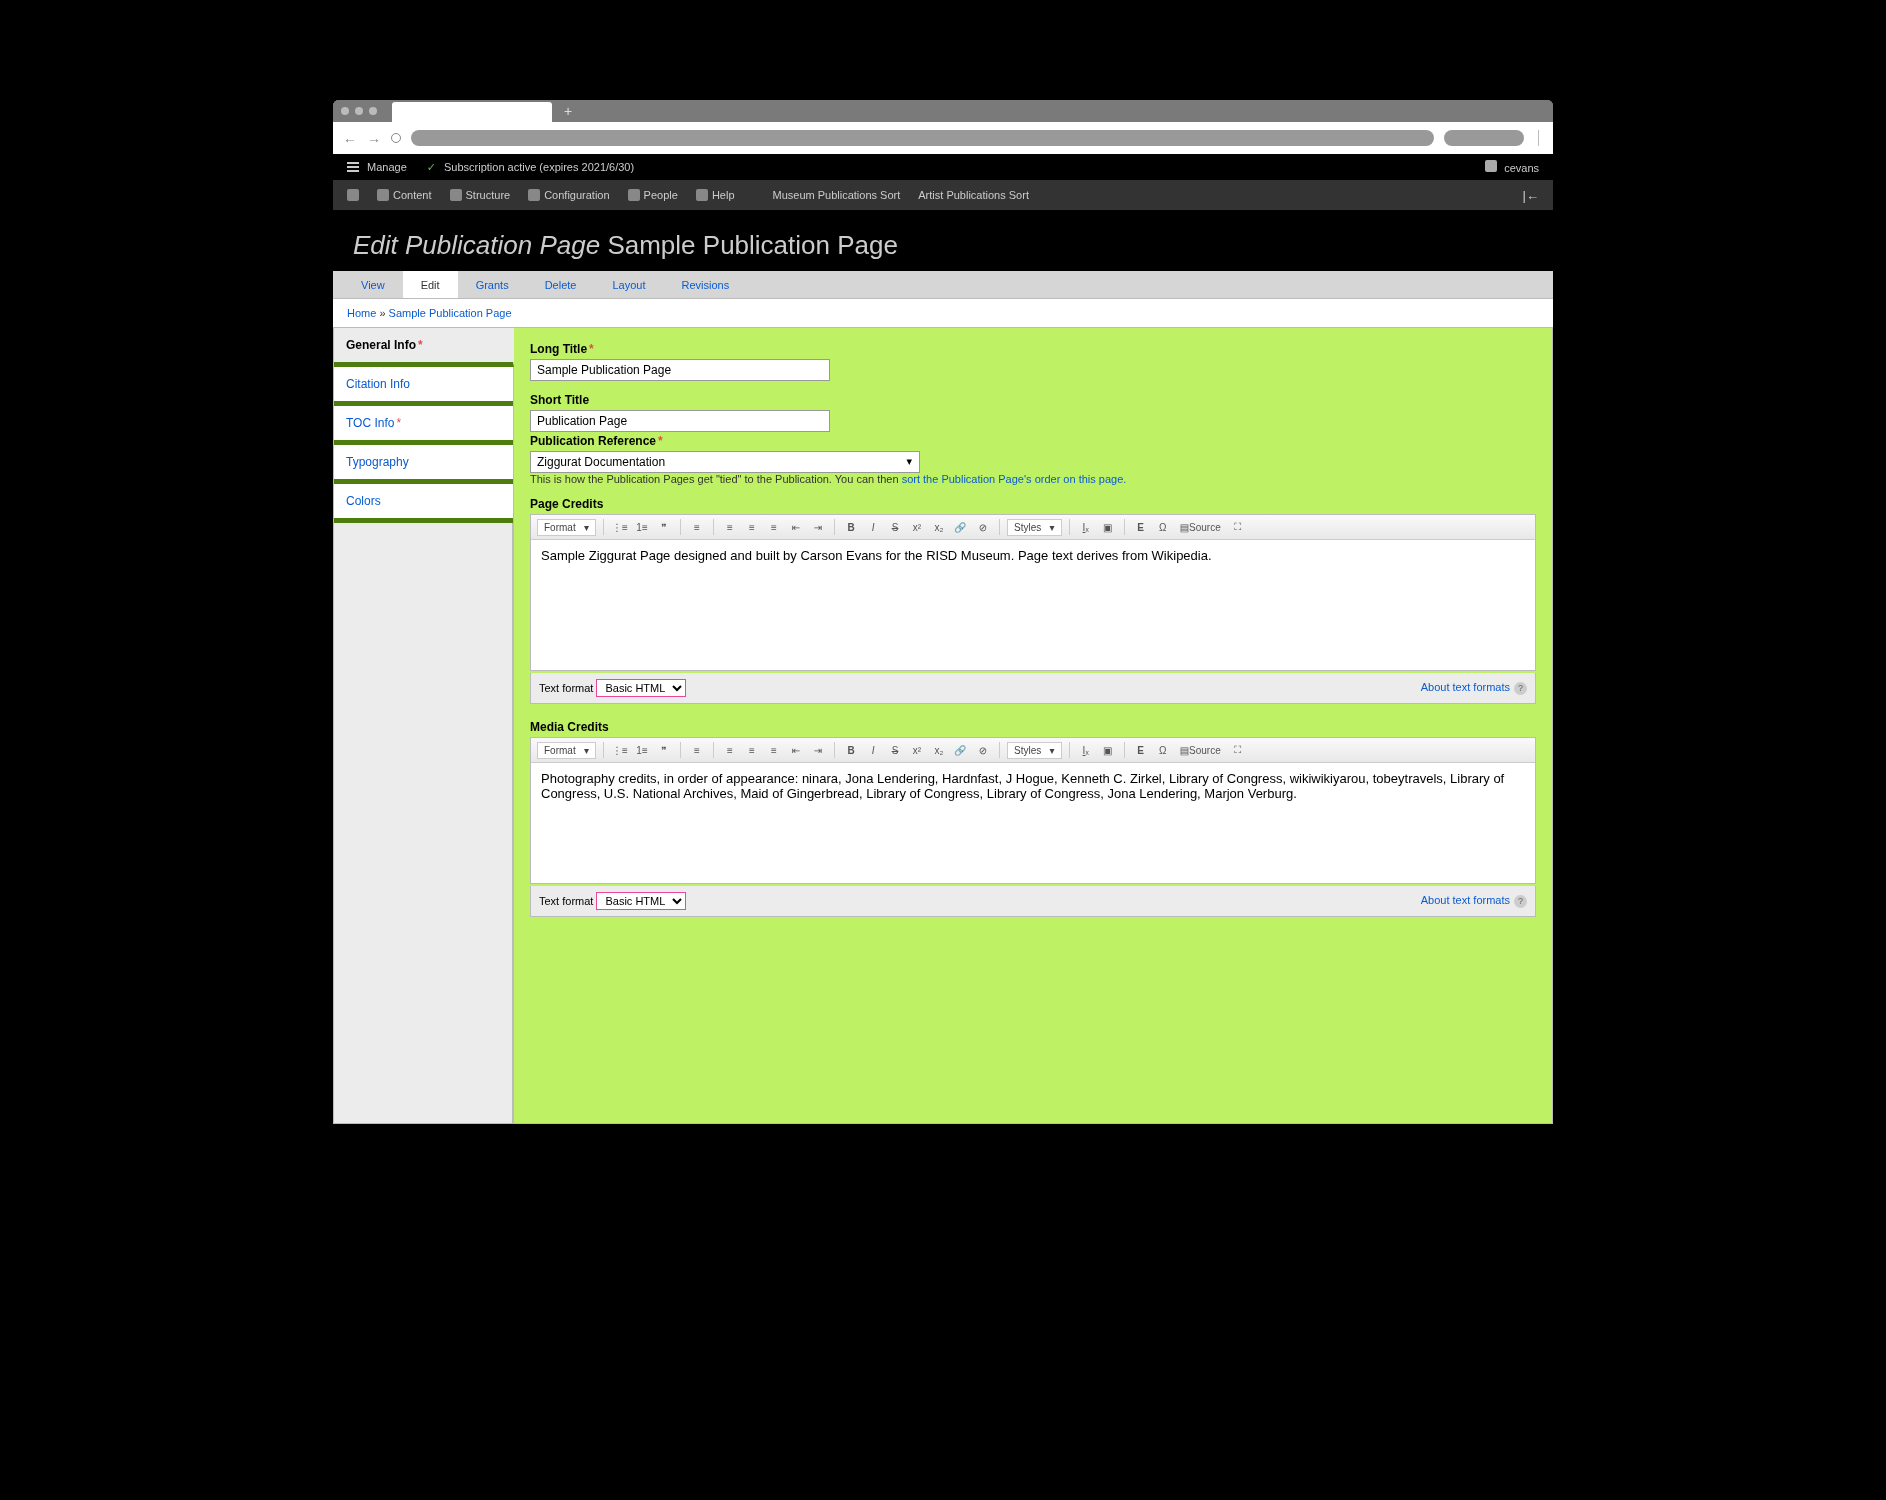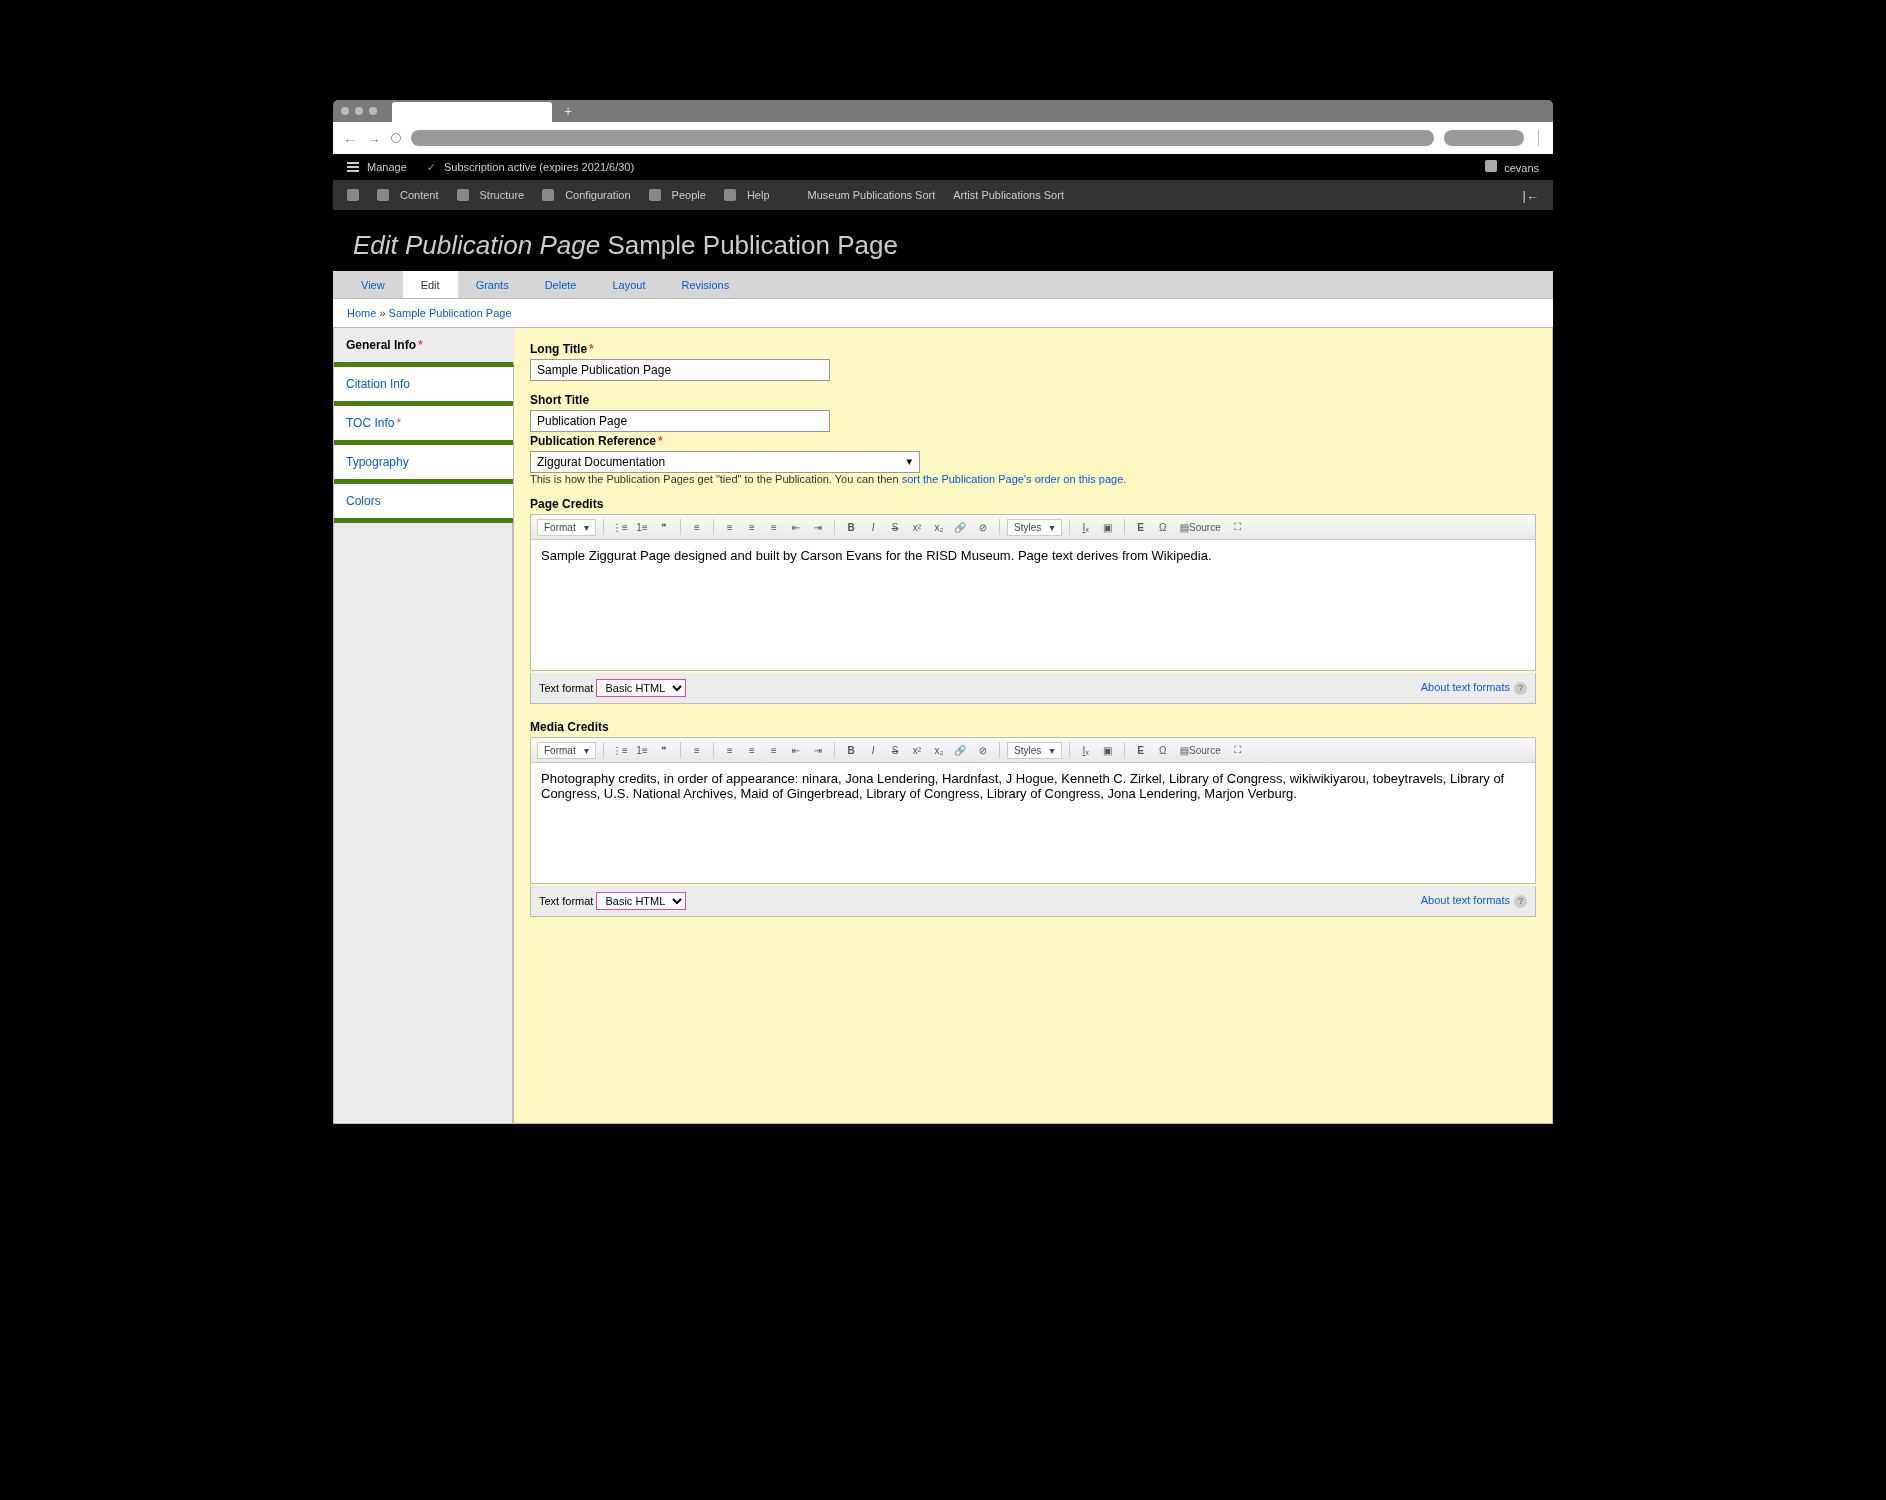--- a/index.html
+++ b/index.html
@@ -37,21 +37,21 @@
 
 .admin-bar1 { background: #000; color: #ccc; height: 26px; display: flex; align-items: center; padding: 5px 14px; font-size: 11px; justify-content: space-between; }
 .admin-bar1 .left { display: flex; align-items: center; gap: 8px; }
 .hamburger { display: inline-flex; flex-direction: column; gap: 2px; }
 .hamburger span { width: 12px; height: 2px; background: #ccc; }
 .check { color: #5cb85c; margin-left: 12px; }
 .usericon { width: 12px; height: 12px; background: #aaa; border-radius: 2px; display: inline-block; margin-right: 4px; }
 
 .admin-bar2 { background: #333; color: #ccc; height: 30px; display: flex; align-items: center; padding: 0 14px; font-size: 11px; justify-content: space-between; }
 .admin-bar2 .left { display: flex; align-items: center; gap: 18px; }
-.admin-item { display: flex; align-items: center; gap: 11px; cursor: pointer; }
+.admin-item { display: flex; align-items: center; gap: 4px; cursor: pointer; }
 .admin-icon { width: 12px; height: 12px; background: #888; display: inline-block; border-radius: 2px; }
 
 
 .page-title-bar { background: #000; padding: 20px 20px 10px 20px; }
 .page-title { color: #ccc; font-size: 26px; font-weight: 300; }
 .page-title .italic { font-style: italic; }
 
 
 .local-tabs { background: #d6d6d6; height: 28px; display: flex; align-items: stretch; padding-left: 10px; border-bottom: 1px solid #bbb; }
 .local-tab { padding: 0 18px; font-size: 11px; color: #0a5bd0; display: flex; align-items: center; cursor: pointer; }
@@ -63,21 +63,21 @@
 .bc-sep { color: #333; }
 
 
 .content-wrap { display: flex; background: #fff; }
 .sidebar { width: 180px; border: 1px solid #bbb; border-right: none; }
 .sidebar-item { padding: 10px 12px; font-size: 12px; border-bottom: 5px solid #4d7c0f; background: #fff; cursor: pointer; color: #0a5bd0; }
 .sidebar-item.active { background: #ececec; color: #000; font-weight: bold; border-right: 1px solid #ececec; margin-right: -1px; position: relative; z-index: 1; }
 .sidebar-fill { height: 600px; background: #ececec; border-right: 1px solid #bbb; }
 .req { color: #d9534f; margin-left: 2px; }
 
-.form-area { flex: 1; border: 1px solid #bbb; padding: 14px 16px; background: #fef9c3; }
+.form-area { flex: 1; border: 1px solid #bbb; padding: 14px 16px; background: #bef264; }
 .field-label { font-size: 12px; font-weight: bold; margin-bottom: 3px; display: block; }
 .field-input { width: 300px; padding: 3px 6px; font-size: 12px; border: 1px solid #999; background: #fff; margin-bottom: 2px; }
 .field-select { width: 390px; padding: 3px 6px; font-size: 12px; border: 1px solid #999; background: #fff; appearance: none; position: relative; }
 .select-wrap { position: relative; display: inline-block; }
 .select-wrap::after { content: '▾'; position: absolute; right: 8px; top: 4px; font-size: 11px; pointer-events: none; }
 .field-help { font-size: 11px; color: #333; margin-bottom: 12px; }
 .field-help a { color: #0a5bd0; text-decoration: none; }
 
 .editor-wrap { background: #fff; border: 1px solid #bbb; margin-bottom: 2px; }
 .editor-toolbar { background: linear-gradient(#fafafa,#e8e8e8); border-bottom: 1px solid #ccc; padding: 3px 6px; display: flex; align-items: center; gap: 4px; flex-wrap: wrap; }

